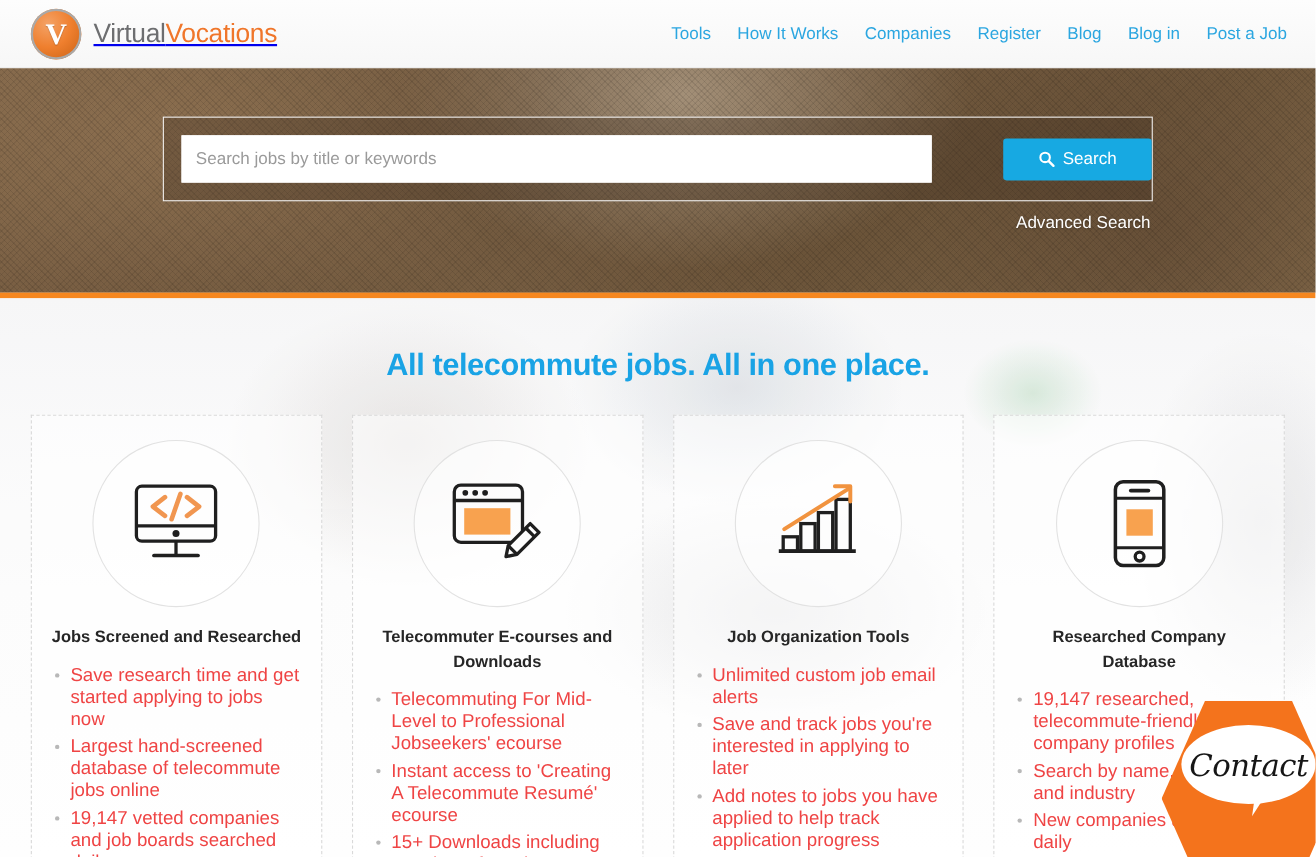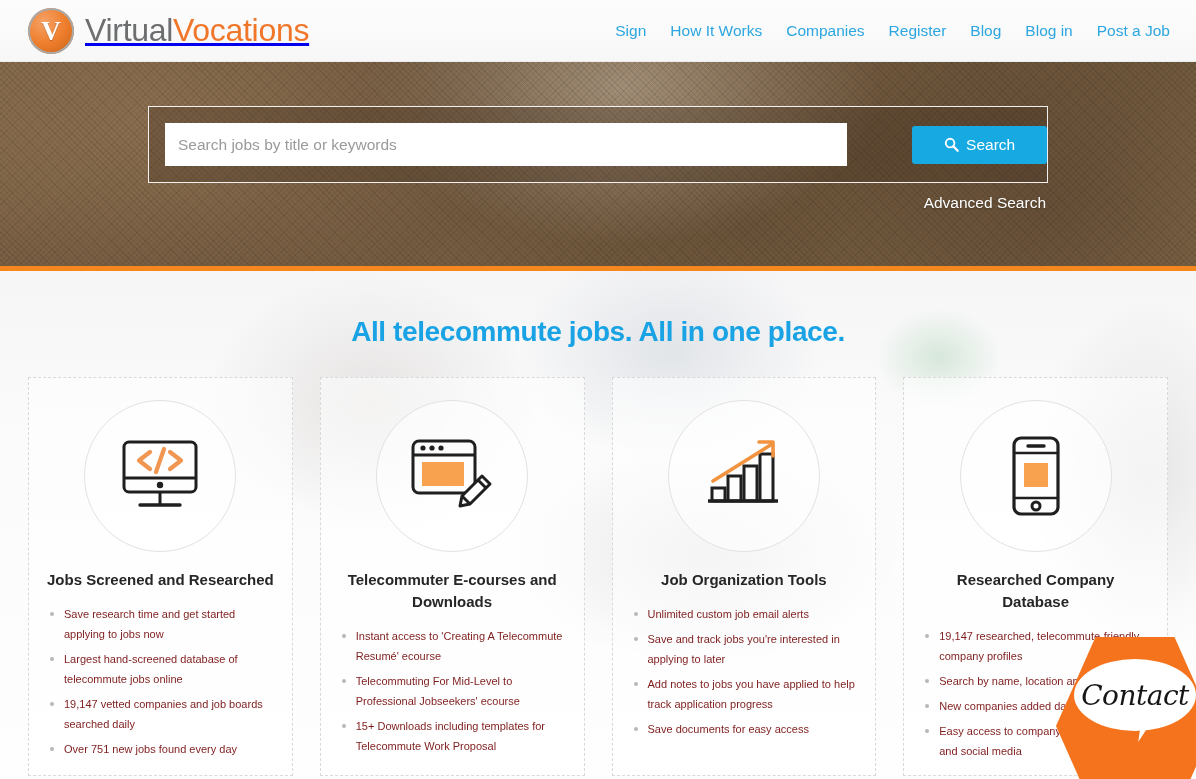--- a/index.html
+++ b/index.html
@@ -28,21 +28,21 @@
     position: relative; flex: 0 0 auto;
   }
   .logo-badge .vee {
     position: absolute; left: 0; right: 0; top: 9px;
     text-align: center;
     font-family: "Liberation Serif", serif;
     font-size: 27px; font-weight: bold; line-height: 28px;
     color: #fff; letter-spacing: 0;
     text-shadow: 0 1px 1px rgba(0,0,0,.25);
   }
-  .logo-text { margin-left: 11px; font-size: 32px; letter-spacing: -0.3px; }
+  .logo-text { margin-left: 11px; font-size: 24px; letter-spacing: -0.3px; }
   .logo-text .a { color: #6d6e70; }
   .logo-text .b { color: #f0762a; }
 
   .nav { margin-left: auto; margin-right: 26px; display: flex; align-items: center; }
   .nav a {
     color: #2ba6e0; font-size: 15.5px; text-decoration: none;
     margin-left: 24px; white-space: nowrap;
   }
   .nav a:first-child { margin-left: 0; }
 
@@ -156,22 +156,22 @@
   .card-title {
     margin-top: 17px;
     text-align: center;
     font-size: 15px; font-weight: bold;
     color: #262626;
     line-height: 22px;
   }
   .card-list { margin-top: 13px; list-style: none; }
   .card-list li {
     position: relative;
-    color: #7f1d1d;
-    font-size: 11px;
+    color: #ef4444;
+    font-size: 17px;
     line-height: 20px;
     padding-left: 17px;
     margin-bottom: 5px;
   }
   .card-list li::before {
     content: "";
     position: absolute; left: 3px; top: 8px;
     width: 4px; height: 4px; border-radius: 50%;
     background: #b8b8b8;
   }
@@ -224,21 +224,21 @@
     <a class="logo-wrap" href="#">
       <span class="logo-badge">
         <span class="vee">V</span>
       </span>
       <span class="logo-text">
         <span class="a">Virtual</span><span class="b">Vocations</span>
       </span>
     </a>
 
     <nav class="nav">
-      <a href="#">Sign</a>
+      <a href="#">Tools</a>
       <a href="#">How It Works</a>
       <a href="#">Companies</a>
       <a href="#">Register</a>
       <a href="#">Blog</a>
       <a href="#">Blog in</a>
       <a href="#">Post a Job</a>
     </nav>
   </div>
 
   <div class="hero">
@@ -299,22 +299,22 @@
             <rect x="14" y="26" width="42" height="24" fill="#f8a24f"></rect>
             <g stroke="#1f1f1f" stroke-width="3" fill="#fff" stroke-linejoin="round">
               <path d="M52 70 L54 60 L74 40 L82 48 L62 68 Z"></path>
               <line x1="54" y1="60" x2="62" y2="68"></line>
               <line x1="70" y1="44" x2="78" y2="52"></line>
             </g>
           </svg>
         </div>
         <div class="card-title">Telecommuter E-courses and Downloads</div>
         <ul class="card-list">
+          <li>Telecommuting For Mid-Level to Professional Jobseekers' ecourse</li>
           <li>Instant access to 'Creating A Telecommute Resumé' ecourse</li>
-          <li>Telecommuting For Mid-Level to Professional Jobseekers' ecourse</li>
           <li>15+ Downloads including templates for Telecommute Work Proposal</li>
         </ul>
       </div>
 
       <div class="card">
         <div class="icon-circle">
           <svg width="84" height="80" viewBox="0 0 84 80" aria-hidden="true">
             <line x1="6" y1="65" x2="76" y2="65" stroke="#1f1f1f" stroke-width="3.4"></line>
             <rect x="10" y="52" width="13" height="13" fill="none" stroke="#1f1f1f" stroke-width="3"></rect>
             <rect x="26" y="40" width="13" height="25" fill="none" stroke="#1f1f1f" stroke-width="3"></rect>

